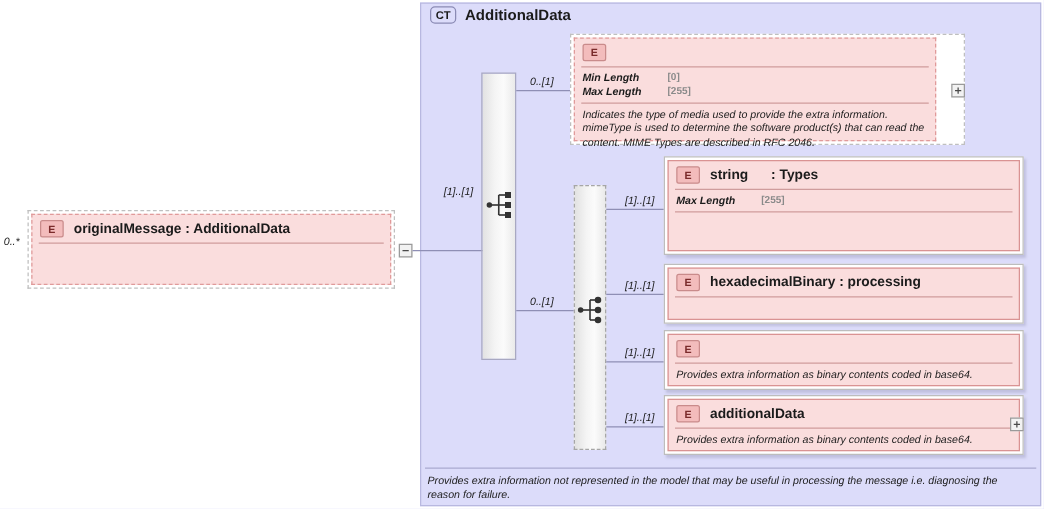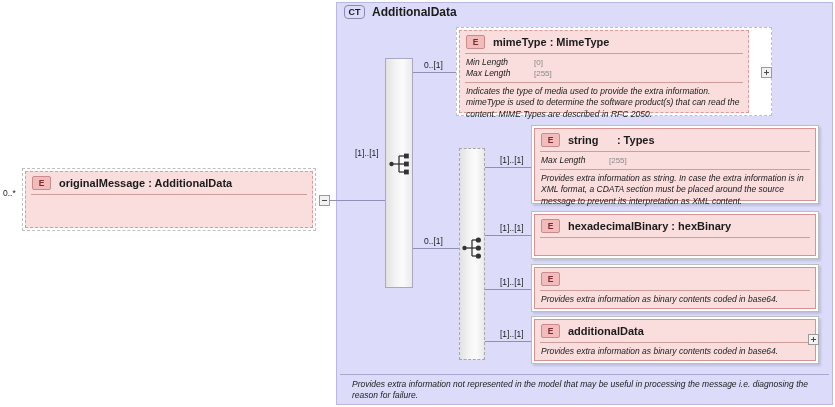--- a/index.html
+++ b/index.html
@@ -71,33 +71,33 @@
     display:flex;align-items:center;justify-content:center;
     flex:0 0 auto;
     box-sizing:border-box;
   }
   .e-name{font-size:11px;font-weight:bold;color:#1b1b1b;white-space:pre;}
   .ebox-sep{border-top:1px solid #cf9c9c;margin:0 5px;}
   .ebox-facets{
     padding:3px 6px 3px 6px;
     font-size:8.5px;font-style:italic;color:#1b1b1b;
   }
-  .facet-row{display:flex;align-items:center;margin:0 0 1px 0;}
+  .facet-row{display:flex;align-items:flex-start;margin:0 0 1px 0;font-weight:bold;}
   .facet-name{width:68px;font-style:italic;}
   .facet-val{color:#8a8a8a;font-style:normal;font-size:8px;}
   .ebox-doc{
     padding:3px 7px 4px 6px;
     font-size:8.5px;font-style:italic;color:#1b1b1b;
     line-height:1.35;
   }
 
   
   .card{
     position:absolute;
-    font-size:8.5px;color:#1b1b1b;
+    font-size:8.5px;font-style:italic;color:#1b1b1b;
     white-space:nowrap;
   }
 
   
   .hline{position:absolute;border-top:1px solid #8f8fb5;height:0;}
 
   
   .cbar{
     position:absolute;
     box-sizing:border-box;
@@ -129,21 +129,21 @@
 <div class="canvas">
 
   <div class="ct-panel" style="left:336px;top:2px;width:497px;height:403px;"></div>
 
   <div class="ct-header" style="left:344px;top:5px;">
     <span class="ct-badge">CT</span>
     <span>AdditionalData</span>
   </div>
 
   <div class="ct-footer-rule" style="left:340px;top:374px;width:489px;"></div>
-  <div class="ct-footer" style="left:352px;top:379px;width:480px;">Provides extra information not represented in the model that may be useful in processing the message i.e. diagnosing the reason for failure.</div>
+  <div class="ct-footer" style="left:342px;top:379px;width:480px;">Provides extra information not represented in the model that may be useful in processing the message i.e. diagnosing the reason for failure.</div>
 
   <div class="card" style="left:3px;top:188px;">0..*</div>
 
   <div class="ebox-outer dashed" style="left:22px;top:168px;width:294px;height:63px;">
     <div class="ebox dashed" style="left:2px;top:2px;width:288px;height:57px;">
       <div class="ebox-title">
         <span class="e-badge">E</span>
         <span class="e-name">originalMessage : AdditionalData</span>
       </div>
       <div class="ebox-sep"></div>
@@ -170,35 +170,34 @@
   <div class="hline" style="left:413px;top:72px;width:43px;"></div>
   <div class="card" style="left:424px;top:60px;">0..[1]</div>
 
   <div class="hline" style="left:413px;top:248px;width:48px;"></div>
   <div class="card" style="left:424px;top:236px;">0..[1]</div>
 
   <div class="ebox-outer dashed" style="left:456px;top:27px;width:316px;height:89px;">
     <div class="ebox dashed" style="left:2px;top:2px;width:290px;height:83px;">
       <div class="ebox-title">
         <span class="e-badge">E</span>
-        <span class="e-name">mimeType : MimeType</span>
       </div>
       <div class="ebox-sep"></div>
       <div class="ebox-facets">
         <div class="facet-row">
           <span class="facet-name">Min Length</span>
           <span class="facet-val">[0]</span>
         </div>
         <div class="facet-row">
           <span class="facet-name">Max Length</span>
           <span class="facet-val">[255]</span>
         </div>
       </div>
       <div class="ebox-sep"></div>
-      <div class="ebox-doc">Indicates the type of media used to provide the extra information. mimeType is used to determine the software product(s) that can read the content. MIME Types are described in RFC 2050.</div>
+      <div class="ebox-doc">Indicates the type of media used to provide the extra information. mimeType is used to determine the software product(s) that can read the content. MIME Types are described in RFC 2046.</div>
     </div>
   </div>
   <div class="pmbtn plus" style="left:761px;top:67px;"></div>
 
   <div class="cbar dashed" style="left:459px;top:148px;width:26px;height:212px;"></div>
   <svg class="symbol" style="left:462px;top:236px;" width="22" height="24" viewBox="0 0 22 24">
     <line x1="3" y1="12" x2="10" y2="12" stroke="#333" stroke-width="1.3"></line>
     <line x1="10" y1="4" x2="10" y2="20" stroke="#333" stroke-width="1.3"></line>
     <line x1="10" y1="4" x2="14" y2="4" stroke="#333" stroke-width="1.3"></line>
     <line x1="10" y1="12" x2="14" y2="12" stroke="#333" stroke-width="1.3"></line>
@@ -228,29 +227,28 @@
         <span class="e-name">string      : Types</span>
       </div>
       <div class="ebox-sep"></div>
       <div class="ebox-facets">
         <div class="facet-row">
           <span class="facet-name">Max Length</span>
           <span class="facet-val">[255]</span>
         </div>
       </div>
       <div class="ebox-sep"></div>
-      <div class="ebox-doc">Provides extra information as string. In case the extra information is in XML format, a CDATA section must be placed around the source message to prevent its interpretation as XML content.</div>
     </div>
   </div>
 
   <div class="ebox-outer solid" style="left:531px;top:211px;width:288px;height:48px;">
     <div class="ebox solid" style="left:2px;top:2px;width:282px;height:42px;">
       <div class="ebox-title">
         <span class="e-badge">E</span>
-        <span class="e-name">hexadecimalBinary : hexBinary</span>
+        <span class="e-name">hexadecimalBinary : processing</span>
       </div>
       <div class="ebox-sep"></div>
     </div>
   </div>
 
   <div class="ebox-outer solid" style="left:531px;top:264px;width:288px;height:48px;">
     <div class="ebox solid" style="left:2px;top:2px;width:282px;height:42px;">
       <div class="ebox-title">
         <span class="e-badge">E</span>
       </div>

